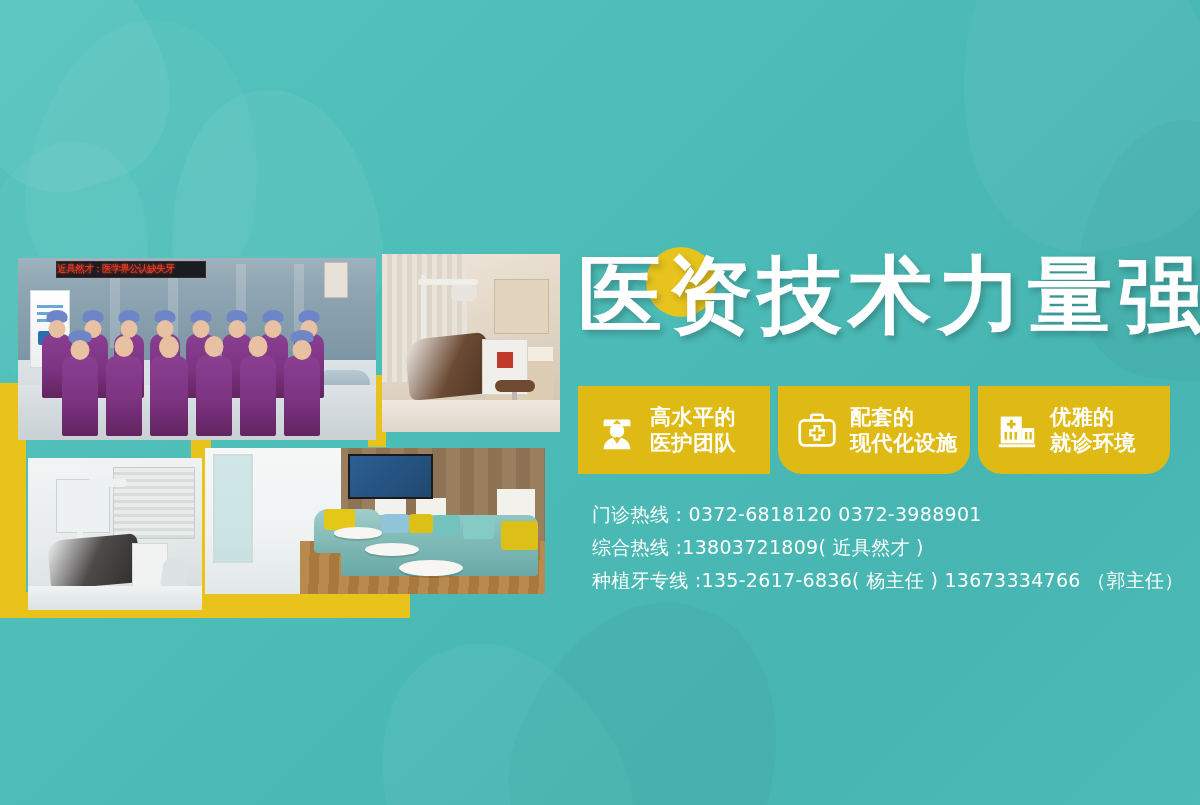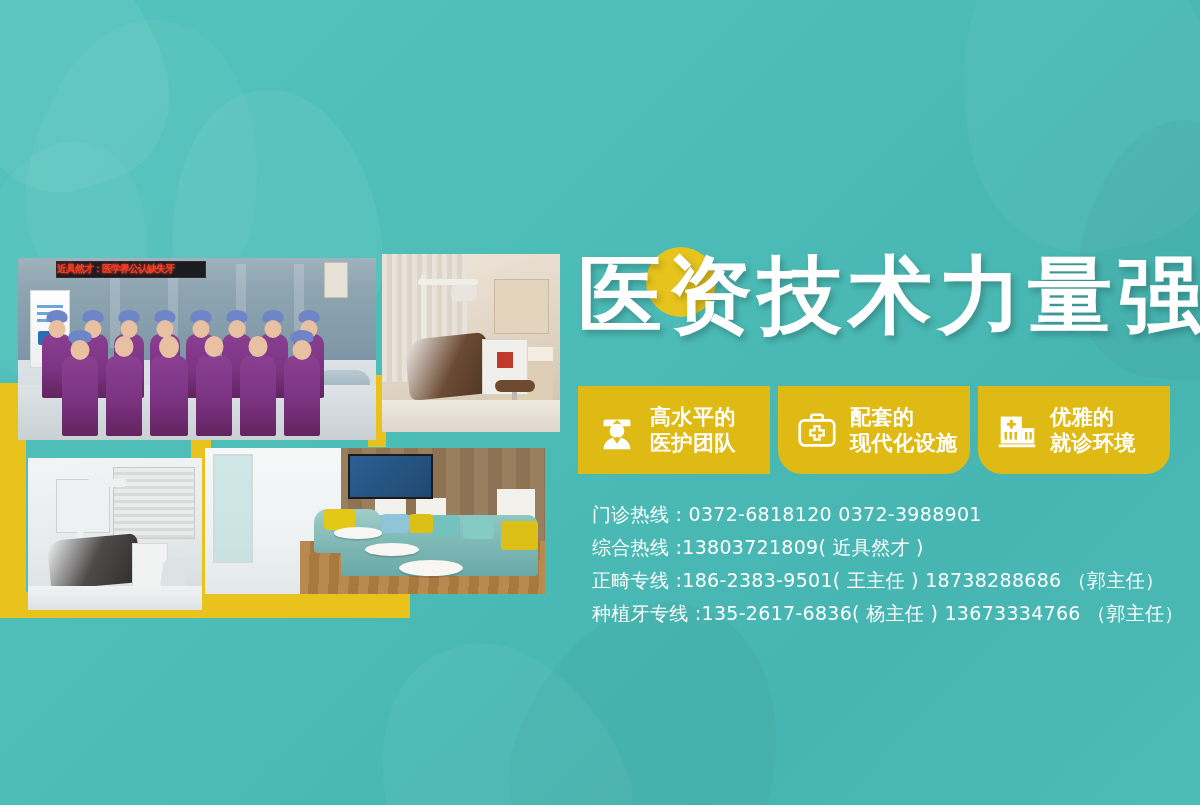--- a/index.html
+++ b/index.html
@@ -56,21 +56,20 @@
   }
   .team-glass {
     position: absolute; top: 6px; width: 10px; height: 46%;
     background: rgba(255,255,255,0.18);
   }
   .led-banner {
     position: absolute; left: 38px; top: 3px; width: 148px; height: 15px;
     background: #1b1b22;
     border: 1px solid #3a2a2a;
     overflow: hidden;
-    font-weight: bold;
   }
   .led-banner .led-text {
     font-size: 10px; color: #ff3b22; line-height: 13px;
     letter-spacing: -1px; white-space: nowrap;
     text-shadow: 0 0 3px #ff4a2a;
     font-family: "DejaVu Sans", sans-serif;
   }
   .sign-right {
     position: absolute; right: 28px; top: 4px; width: 22px; height: 34px;
     background: #e6e2d8; border: 1px solid #c6bfae;
@@ -547,17 +546,16 @@
   </div>
 
   <div id="headline-wrap">
     <div id="accent-dot"></div>
     <div id="headline">医资技术力量强</div>
   </div>
 
   <div id="contacts">
     <div class="cline">门诊热线：0372-6818120  0372-3988901</div>
     <div class="cline">综合热线 :13803721809( 近具然才 )</div>
-    <div class="cline">正畸专线 :186-2383-9501( 王主任 ) 18738288686 （郭主任）</div>
     <div class="cline">种植牙专线 :135-2617-6836( 杨主任 ) 13673334766 （郭主任）</div>
   </div>
 
 </div>
 
 </body></html>

